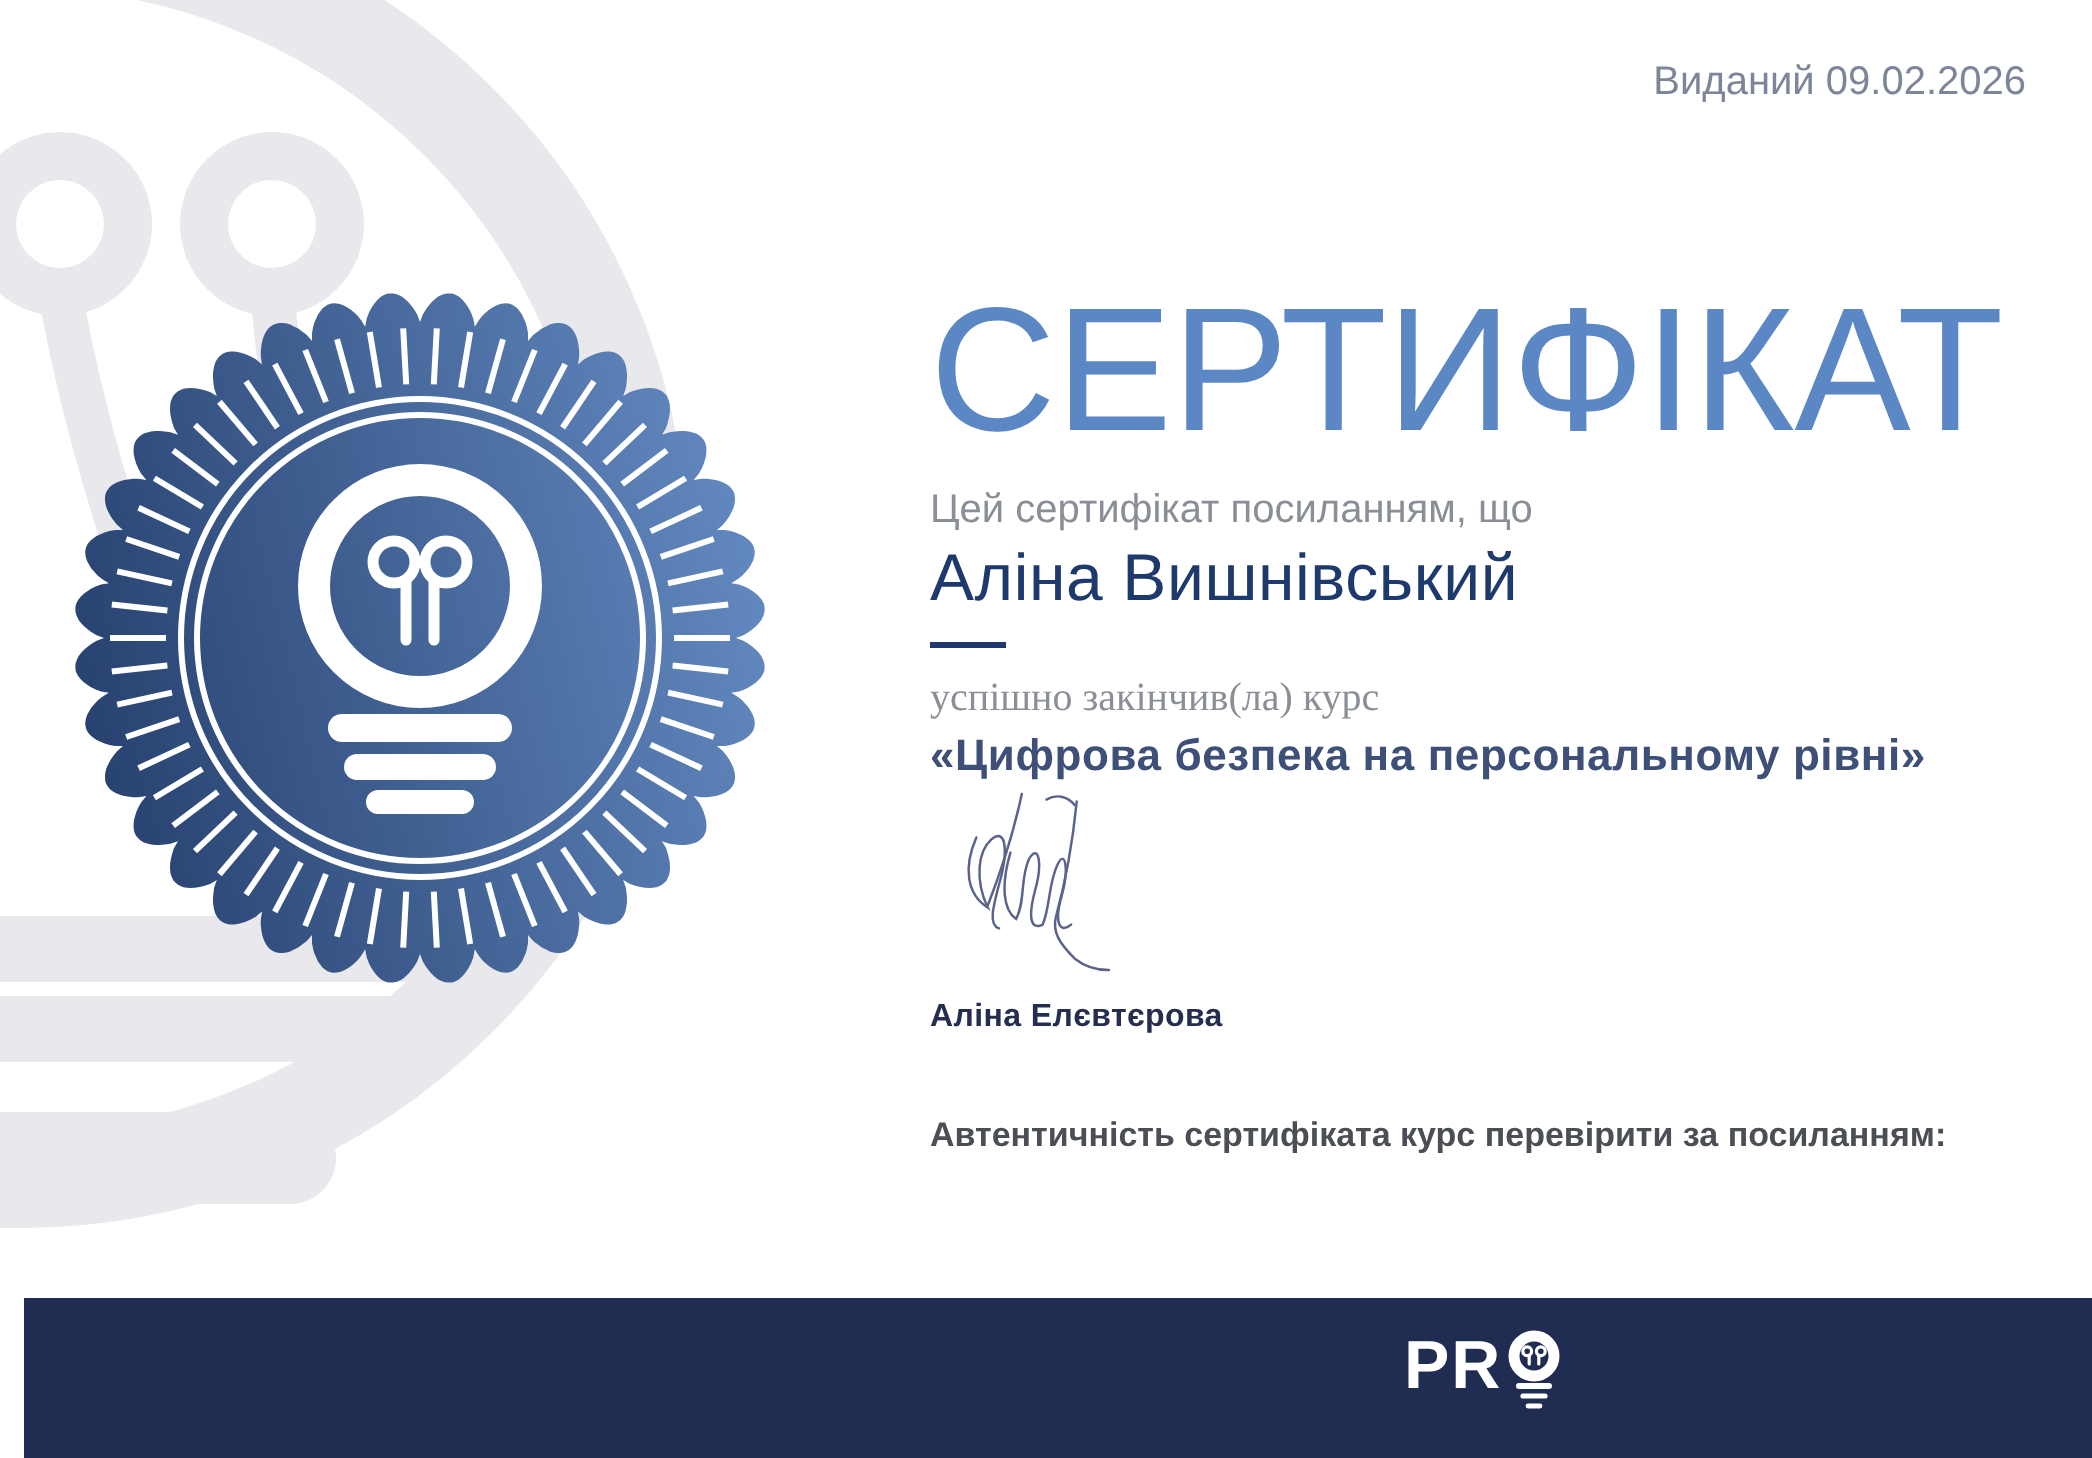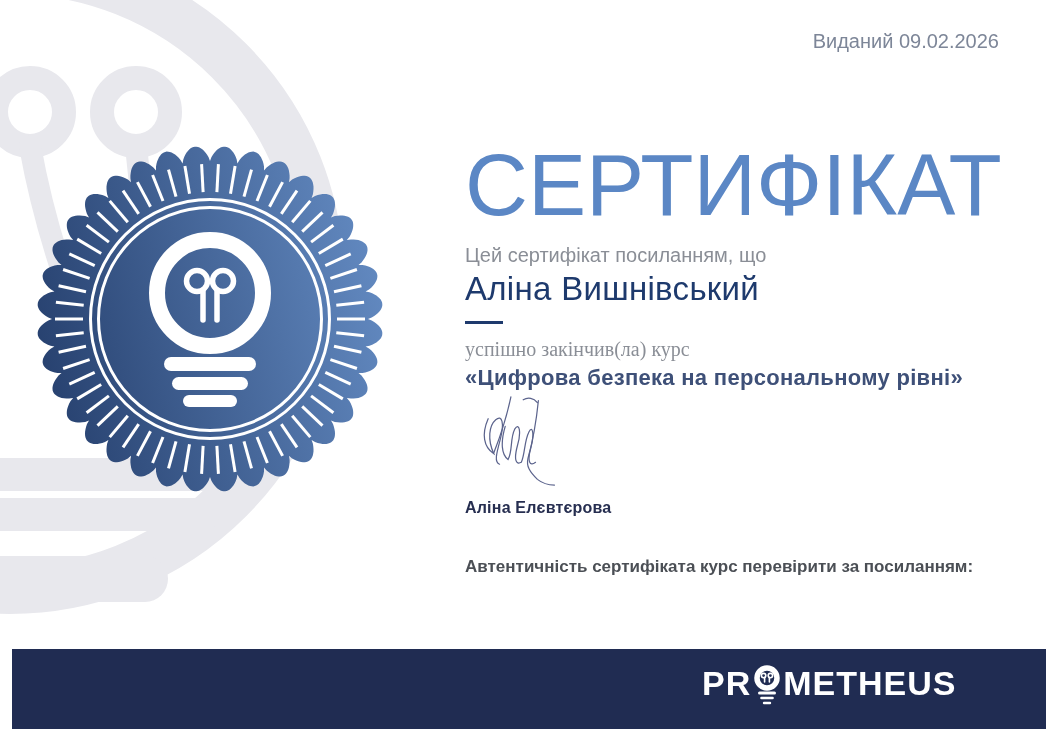--- a/index.html
+++ b/index.html
@@ -7,21 +7,21 @@
     width:1046px;height:729px;position:relative;overflow:hidden;
     background:#ffffff;font-family:"Liberation Sans",sans-serif;
     -webkit-font-smoothing:antialiased;
   }
   
   .watermark{position:absolute;left:0;top:0;width:1046px;height:729px;z-index:0;}
   
   .seal{position:absolute;left:36px;top:145px;width:348px;height:348px;z-index:2;}
   
   .issued{
-    position:absolute;top:30px;right:47px;z-index:3;
+    position:absolute;top:30px;right:33px;z-index:3;
     font-size:20px;color:var(--date_gray);
   }
   
   .content{position:absolute;left:421px;top:140px;width:600px;z-index:3;margin-left:44px;}
   .cert-title{
     margin:0;font-size:88px;line-height:1.02;font-weight:200;
     letter-spacing:0px;color:var(--accent_blue);white-space:nowrap;
     transform:scaleX(.99);transform-origin:left;
   }
   .statement{margin-top:14px;font-size:20px;color:var(--muted_gray);}
@@ -192,15 +192,14 @@
         <circle cx="18.4" cy="10.6" r="2.2"></circle>
         <path d="M 12.6 12.5 L 12.6 17"></path>
         <path d="M 17.4 12.5 L 17.4 17"></path>
       </g>
       <g stroke-linecap="round">
         <path d="M 7.5 28 L 22.5 28" stroke-width="3"></path>
         <path d="M 9.5 33 L 20.5 33" stroke-width="2.6"></path>
         <path d="M 12 38 L 18 38" stroke-width="2.4"></path>
       </g>
     </svg>
-    <span>METHEUS</span>
   </div>
 </div>
 
 </body></html>

